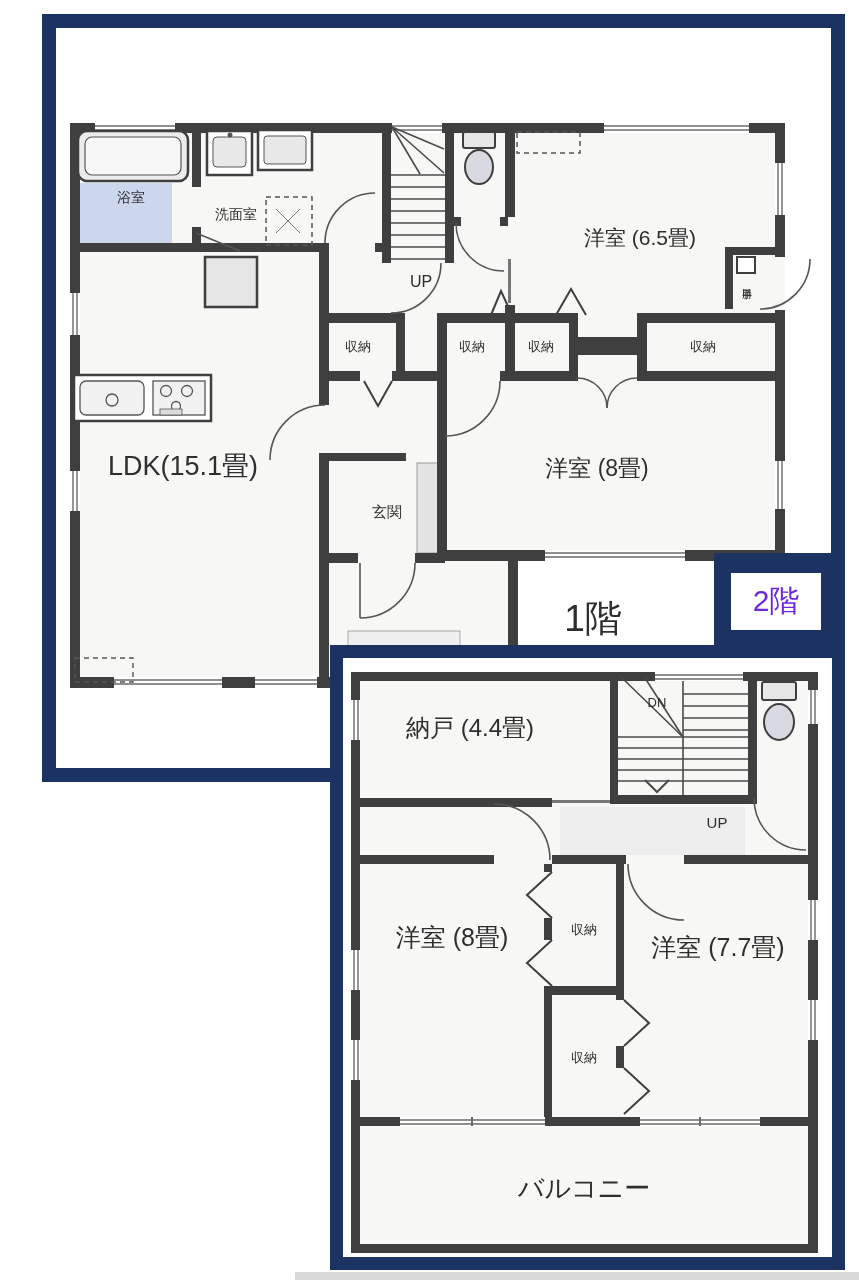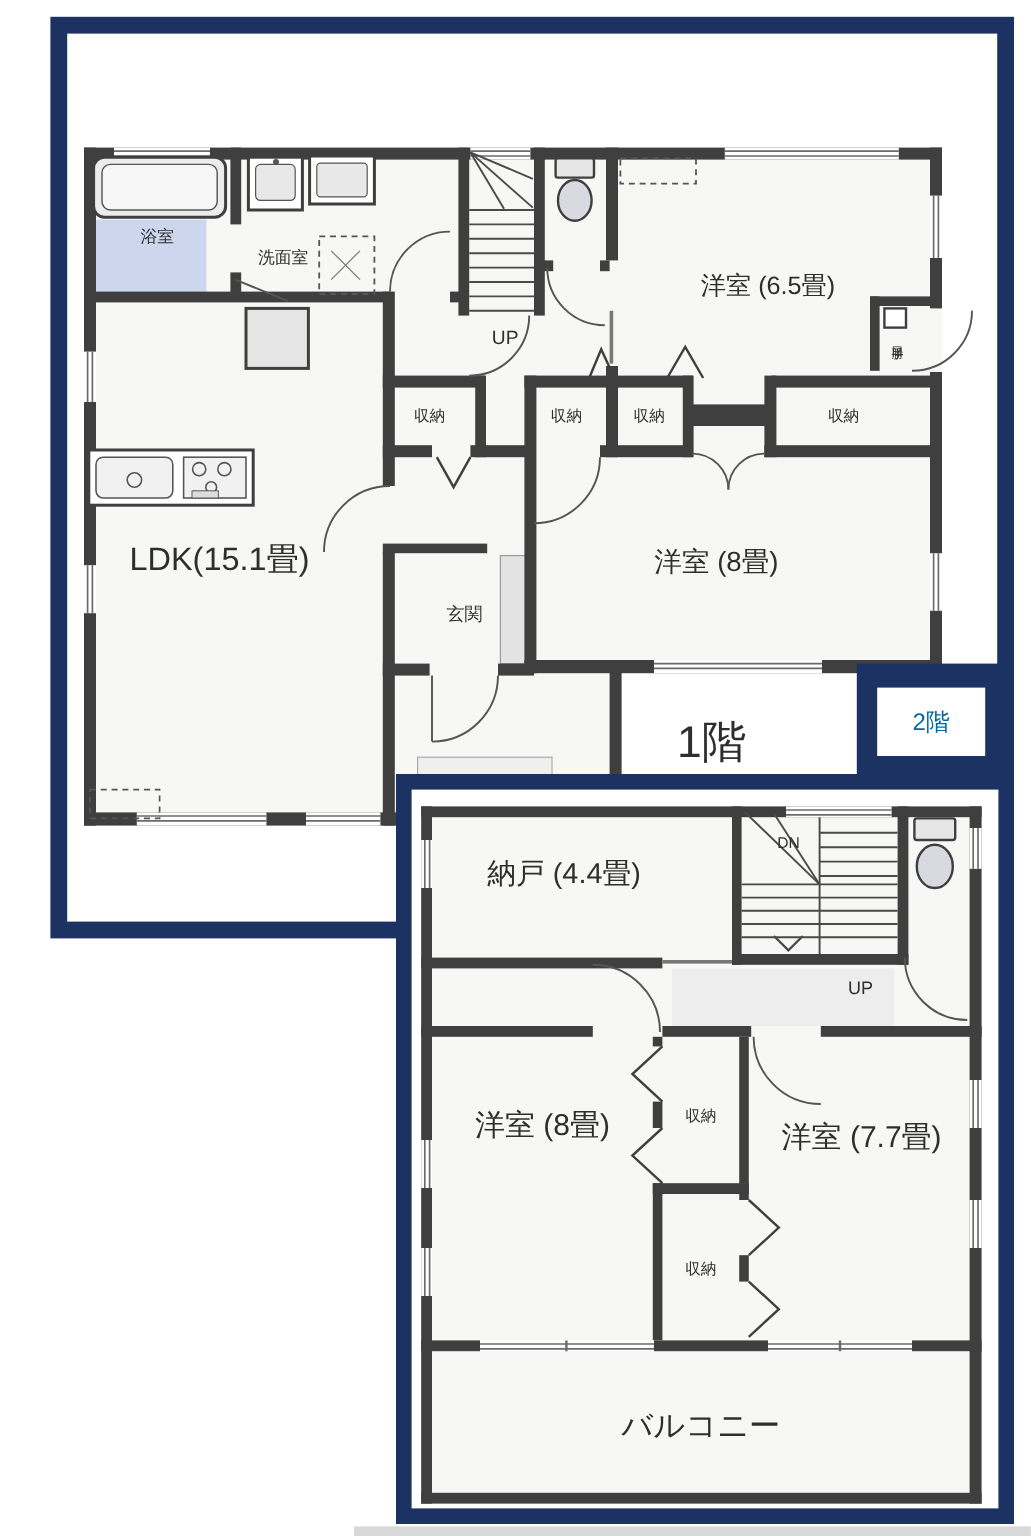--- a/index.html
+++ b/index.html
@@ -5,21 +5,21 @@
   html,body{margin:0;padding:0;background:#ffffff;}
   body{width:859px;height:1280px;position:relative;overflow:hidden;
        font-family:"Liberation Sans","DejaVu Sans",sans-serif;}
   .canvas{position:absolute;inset:0;}
   .frame{position:absolute;box-sizing:border-box;background:#ffffff;}
   .frame svg{position:absolute;left:0;top:0;width:100%;height:100%;display:block;}
   #floor1-frame{left:42px;top:14px;width:803px;height:768px;border:14px solid #1b3263;}
   #floor2-frame{left:330px;top:645px;width:515px;height:625px;border:13px solid #1b3263;z-index:1;}
   #floor2-badge{position:absolute;left:714px;top:553px;width:123px;height:94px;background:#1b3263;z-index:2;}
   #floor2-badge .inner{position:absolute;left:17px;top:20px;width:90px;height:57px;background:#ffffff;
-      display:flex;align-items:center;justify-content:center;font-size:20px;color:#0369a1;}
+      display:flex;align-items:center;justify-content:center;font-size:30px;color:#6d28d9;}
   #bottom-strip{position:absolute;left:295px;top:1272px;width:564px;height:8px;background:#d8d8d8;}
   text{fill:#2e2e2e;}
   .rlabel{font-family:"Liberation Sans","DejaVu Sans",sans-serif;}
 </style>
 </head>
 <body>
 
 <div class="canvas">
 
   <div class="frame" id="floor1-frame">

